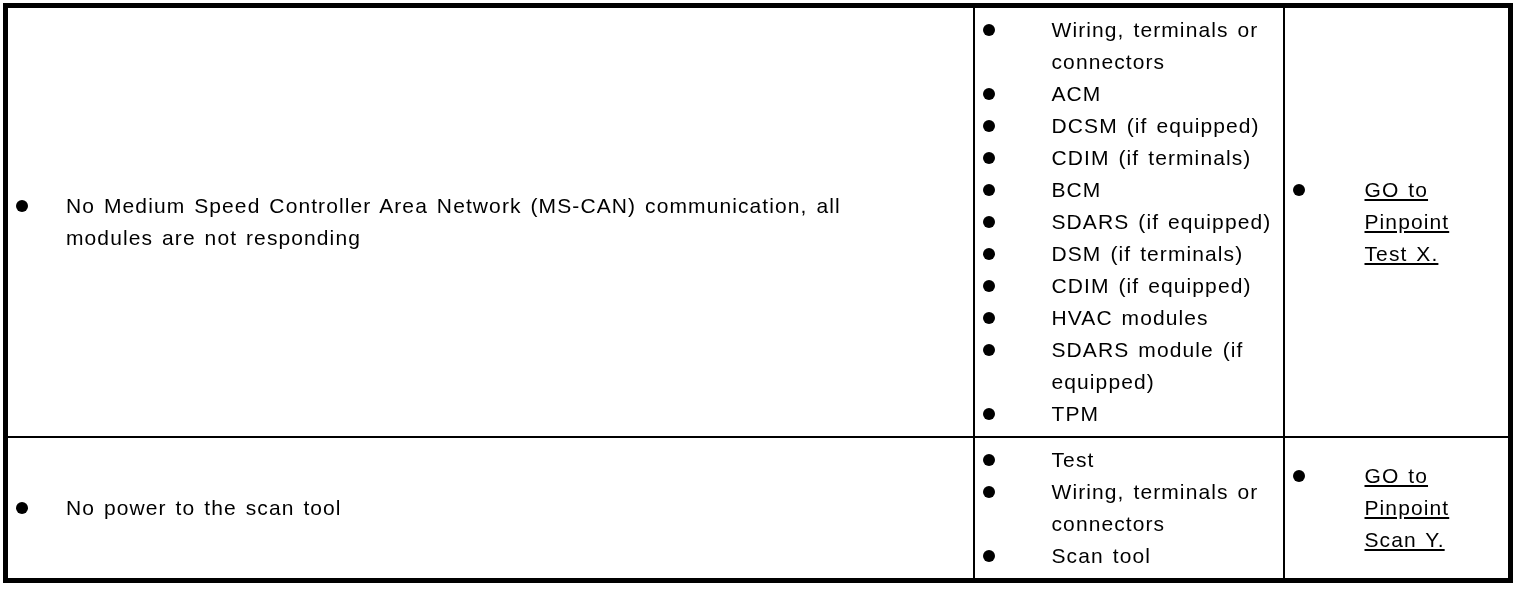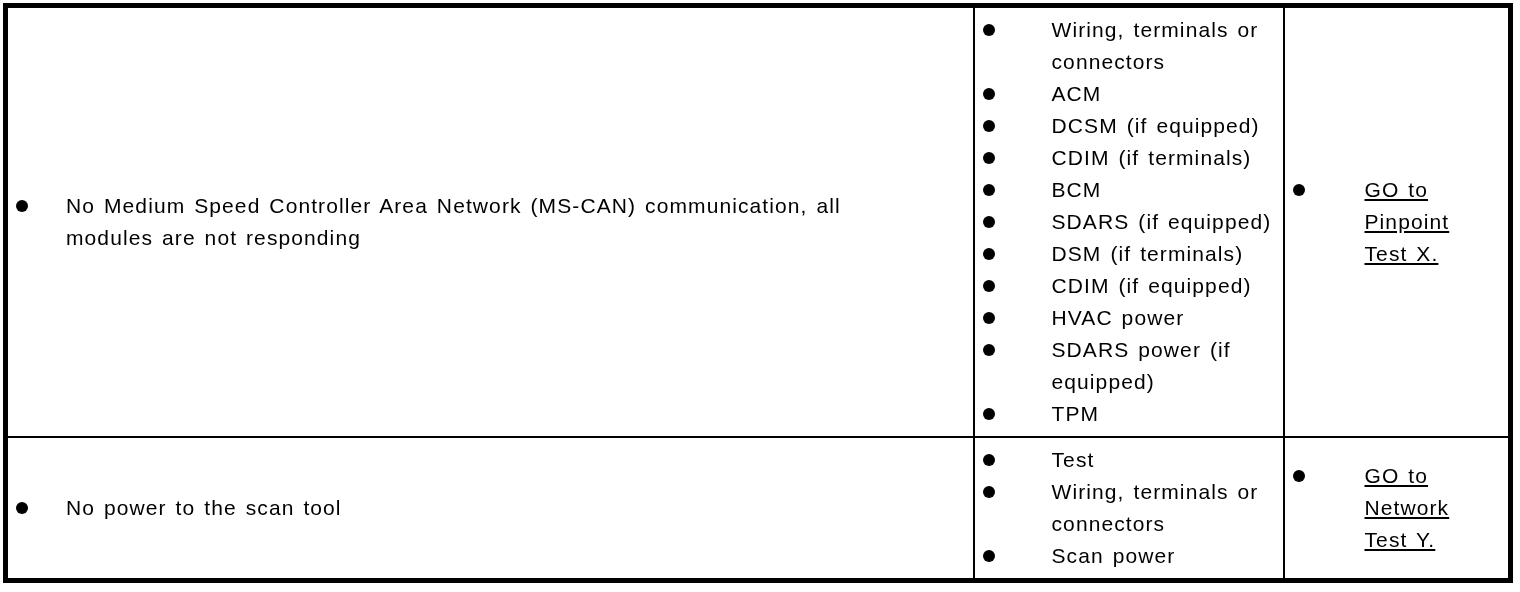--- a/index.html
+++ b/index.html
@@ -118,25 +118,25 @@
             <li>
               <span class="bullet"></span>
               <span class="item-text">DSM (if terminals)</span>
             </li>
             <li>
               <span class="bullet"></span>
               <span class="item-text">CDIM (if equipped)</span>
             </li>
             <li>
               <span class="bullet"></span>
-              <span class="item-text">HVAC power</span>
+              <span class="item-text">HVAC modules</span>
             </li>
             <li>
               <span class="bullet"></span>
-              <span class="item-text">SDARS power (if equipped)</span>
+              <span class="item-text">SDARS module (if equipped)</span>
             </li>
             <li>
               <span class="bullet"></span>
               <span class="item-text">TPM</span>
             </li>
           </ul>
         </td>
         <td class="col-action">
           <ul class="cell-list">
             <li>
@@ -160,28 +160,28 @@
             <li>
               <span class="bullet"></span>
               <span class="item-text">Test</span>
             </li>
             <li>
               <span class="bullet"></span>
               <span class="item-text">Wiring, terminals or connectors</span>
             </li>
             <li>
               <span class="bullet"></span>
-              <span class="item-text">Scan power</span>
+              <span class="item-text">Scan tool</span>
             </li>
           </ul>
         </td>
         <td class="col-action">
           <ul class="cell-list">
             <li>
               <span class="bullet"></span>
-              <span class="item-text">GO to Network Test Y.</span>
+              <span class="item-text">GO to Pinpoint Scan Y.</span>
             </li>
           </ul>
         </td>
       </tr>
     </tbody>
   </table>
 </div>
 
 </body></html>

